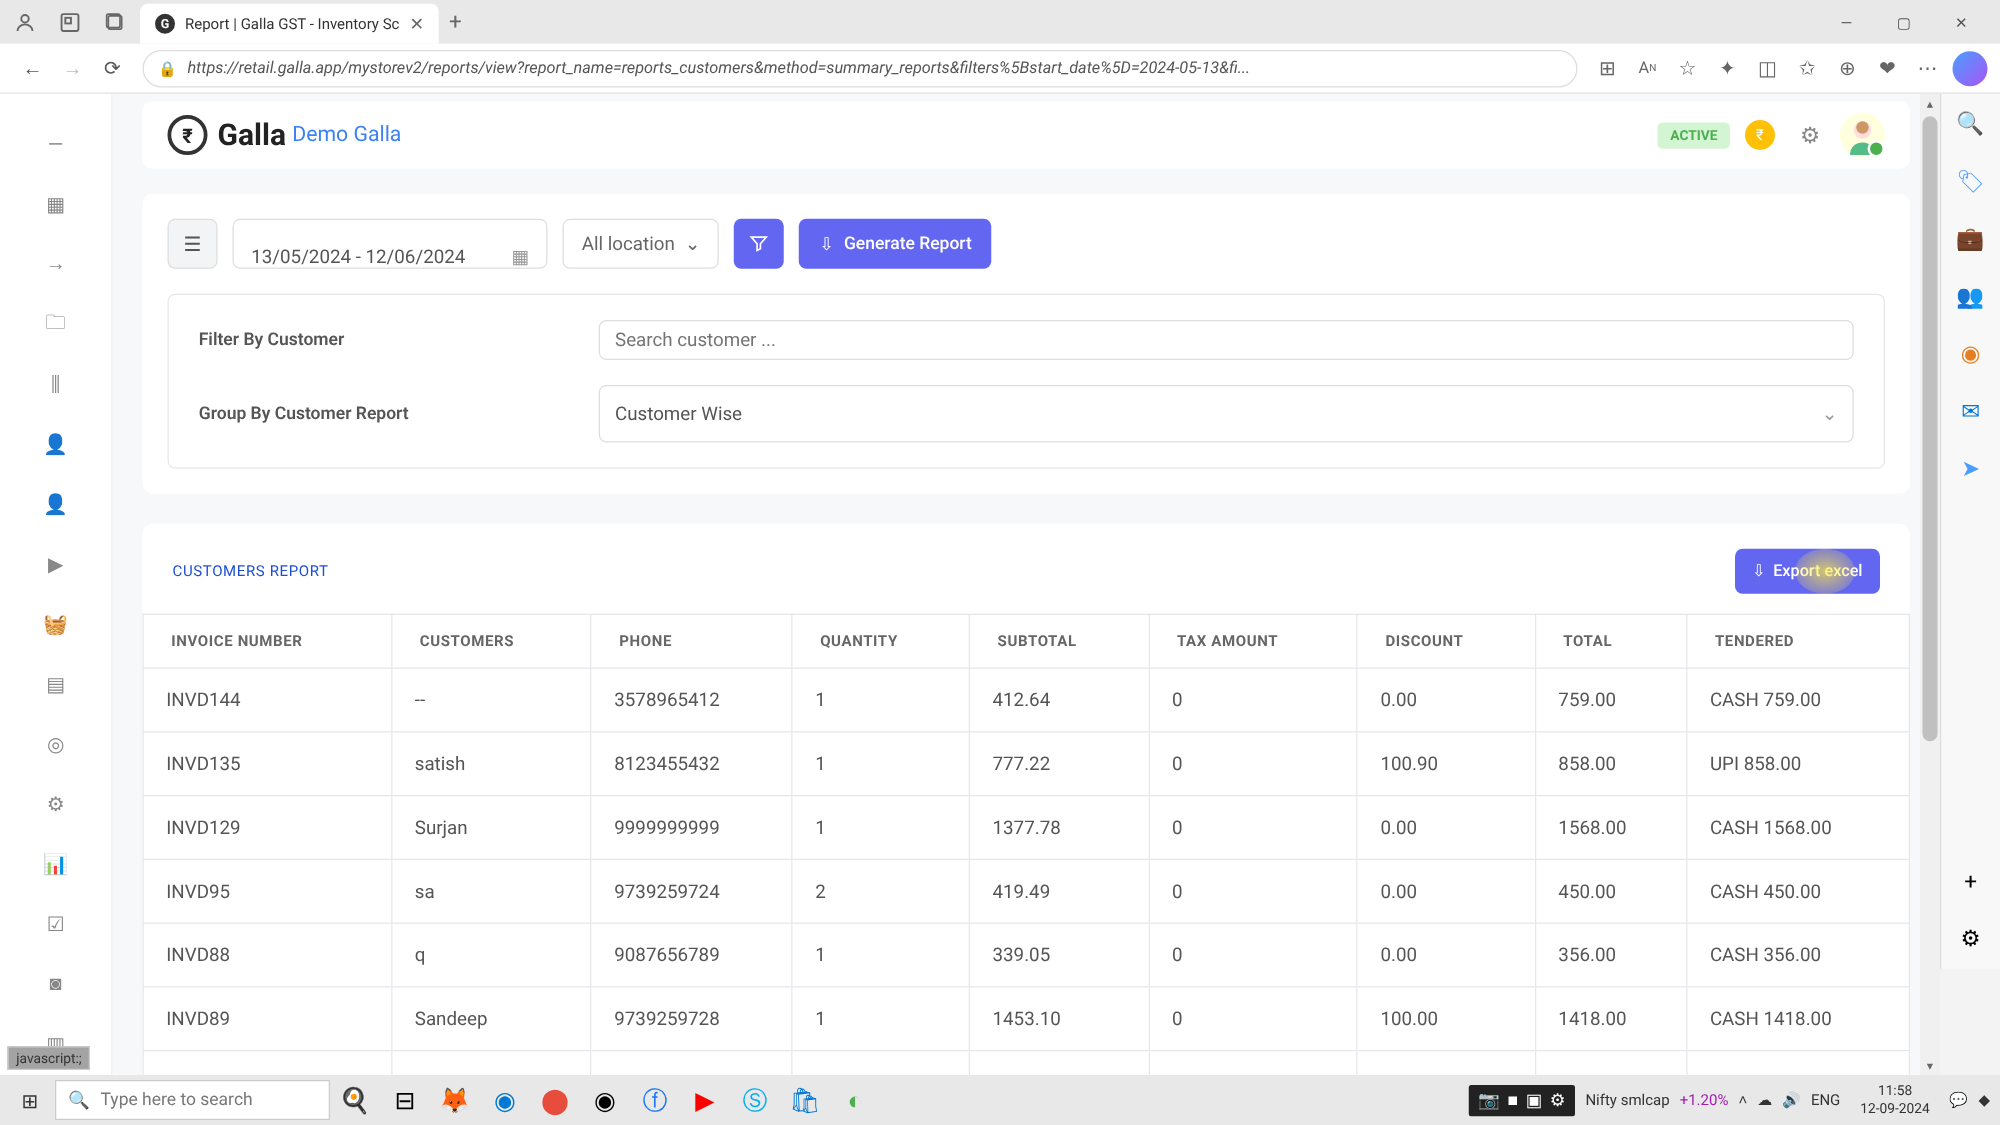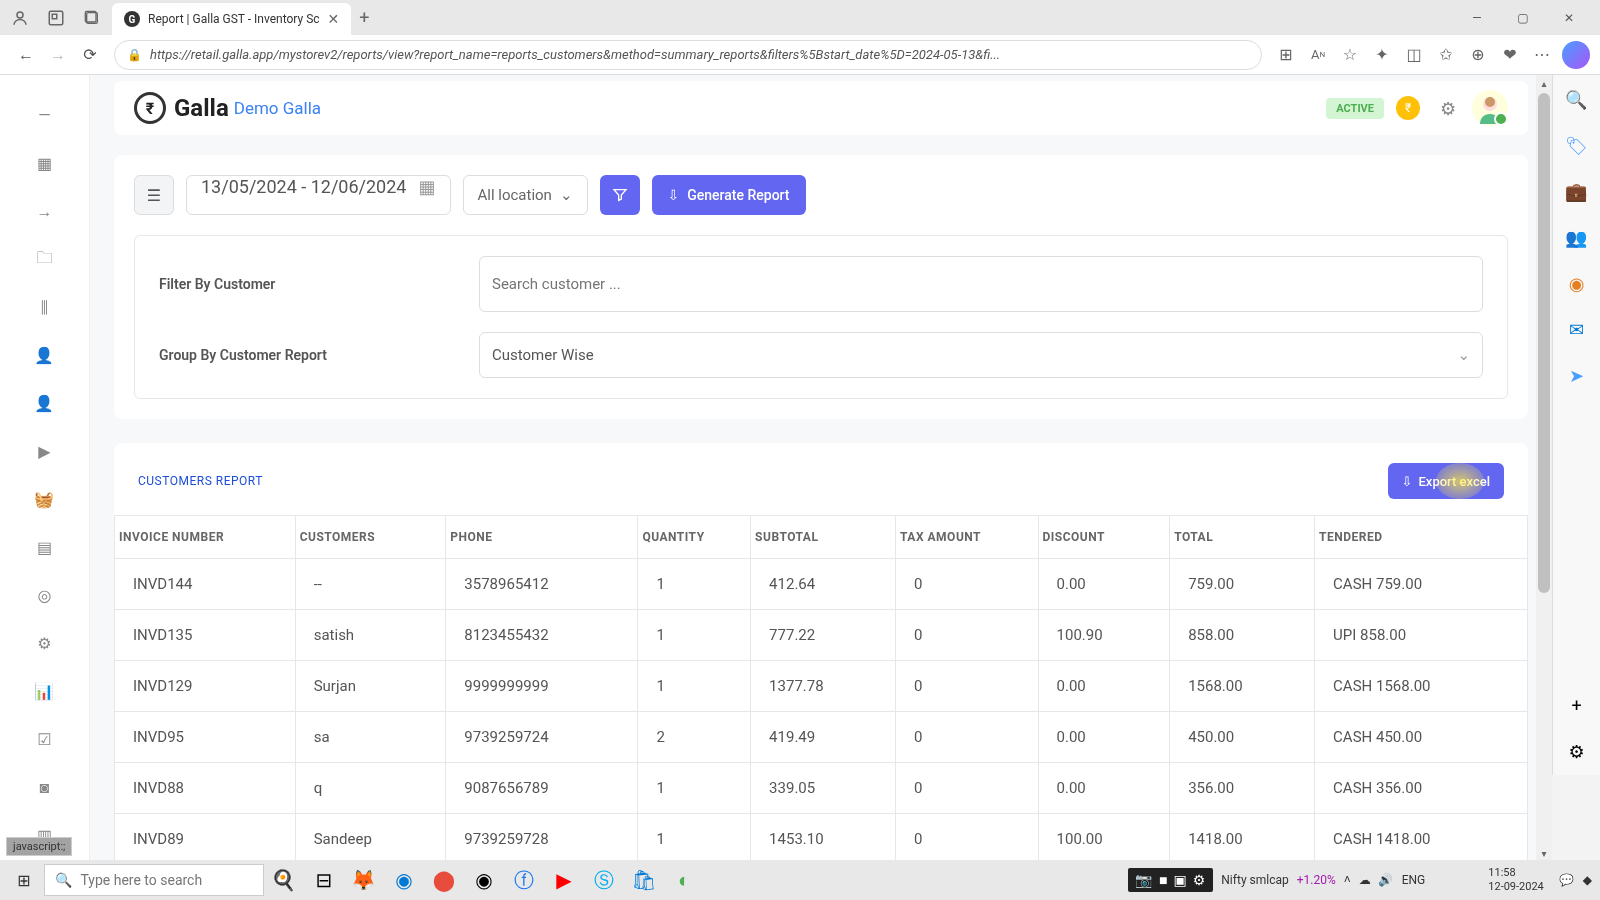--- a/index.html
+++ b/index.html
@@ -47,57 +47,57 @@
 .app-header .spacer { flex: 1; }
 .status-badge { background: #d4f5d4; color: #4caf50; font-size: 11px; font-weight: 700; padding: 4px 10px; border-radius: 4px; margin-right: 12px; }
 .header-icon { width: 32px; height: 32px; display: flex; align-items: center; justify-content: center; color: #888; font-size: 18px; margin-left: 4px; }
 .avatar { width: 36px; height: 36px; border-radius: 50%; background: #ffd; margin-left: 8px; position: relative; }
 .avatar::after { content: ''; position: absolute; bottom: 0; right: 0; width: 10px; height: 10px; background: #4caf50; border-radius: 50%; border: 2px solid #fff; }
 .coin-icon { width: 24px; height: 24px; border-radius: 50%; background: #ffc107; display: flex; align-items: center; justify-content: center; color: #fff; font-size: 12px; margin-right: 8px; }
 
 .filter-card { background: #fff; border-radius: 8px; padding: 20px; margin-bottom: 24px; }
 .filter-row1 { display: flex; align-items: center; gap: 12px; margin-bottom: 20px; }
 .menu-btn { width: 40px; height: 40px; background: #f3f4f6; border: 1px solid #ddd; border-radius: 6px; display: flex; align-items: center; justify-content: center; color: #555; font-size: 16px; }
-.date-range { height: 40px; border: 1px solid #ddd; border-radius: 6px; display: flex; align-items: flex-start; padding: 0 14px; font-size: 18px; color: #555; gap: 0; }
+.date-range { height: 40px; border: 1px solid #ddd; border-radius: 6px; display: flex; align-items: flex-end; padding: 0 14px; font-size: 15px; color: #555; gap: 25px; }
 .date-range .cal { color: #999; margin-left: 12px; }
 .location-select { height: 40px; border: 1px solid #ddd; border-radius: 6px; display: flex; align-items: center; padding: 0 14px; font-size: 15px; color: #666; gap: 8px; }
 .filter-btn { width: 40px; height: 40px; background: #6366f1; border-radius: 6px; display: flex; align-items: center; justify-content: center; color: #fff; font-size: 16px; }
 .generate-btn { height: 40px; background: #6366f1; border-radius: 6px; display: flex; align-items: center; padding: 0 16px; color: #fff; font-size: 14px; font-weight: 500; gap: 8px; }
 
 .filter-section { border: 1px solid #e5e7eb; border-radius: 6px; padding: 20px 24px; }
 .filter-field { display: flex; align-items: center; margin-bottom: 20px; }
 .filter-field:last-child { margin-bottom: 0; }
 .filter-label { width: 320px; font-size: 14px; color: #555; font-weight: 600; }
-.filter-input { flex: 1; height: 56px; border: 1px solid #ddd; border-radius: 6px; padding: 0 12px; font-size: 15px; color: #555; }
+.filter-input { flex: 1; height: 32px; border: 1px solid #ddd; border-radius: 6px; padding: 0 12px; font-size: 15px; color: #555; }
 .filter-select { flex: 1; height: 46px; border: 1px solid #ddd; border-radius: 6px; padding: 0 12px; font-size: 15px; color: #555; display: flex; align-items: center; justify-content: space-between; }
 
 .report-card { background: #fff; border-radius: 8px; padding: 20px 0; }
 .report-header { display: flex; align-items: center; justify-content: space-between; padding: 0 24px 16px; }
 .report-title { font-size: 12px; font-weight: 400; color: #1d4ed8; letter-spacing: 0.5px; }
 .export-btn { height: 36px; background: #6366f1; border-radius: 6px; display: flex; align-items: center; padding: 0 14px; color: #fff; font-size: 13px; font-weight: 500; gap: 6px; position: relative; }
 .export-highlight { position: absolute; width: 48px; height: 36px; background: radial-gradient(ellipse, rgba(255,235,59,0.7), rgba(255,235,59,0)); border-radius: 50%; right: 20px; pointer-events: none; }
 
 table { width: 100%; border-collapse: collapse; }
-th { text-align: left; padding: 14px 4px; font-size: 12px; font-weight: 700; color: #666; letter-spacing: 0.5px; border: 1px solid #e5e7eb; background: #fff; }
+th { text-align: left; padding: 14px 22px; font-size: 12px; font-weight: 700; color: #666; letter-spacing: 0.5px; border: 1px solid #e5e7eb; background: #fff; }
 td { padding: 16px 18px; font-size: 15px; color: #555; border: 1px solid #e5e7eb; }
 
 
 .scroll-track { position: absolute; right: 48px; top: 75px; width: 16px; height: 786px; background: #f0f0f0; }
 .scroll-thumb { position: absolute; width: 12px; left: 2px; top: 18px; height: 500px; background: #c0c0c0; border-radius: 6px; }
 .scroll-arrow { position: absolute; width: 16px; height: 16px; display: flex; align-items: center; justify-content: center; font-size: 10px; color: #666; }
 
 
 .taskbar { position: absolute; bottom: 0; left: 0; right: 0; height: 40px; background: #e8e8e8; display: flex; align-items: center; padding: 0 4px; }
 .taskbar .start { width: 40px; height: 40px; display: flex; align-items: center; justify-content: center; font-size: 16px; color: #333; }
 .taskbar .search { flex: 0 0 220px; height: 32px; background: #fff; border: 1px solid #ccc; display: flex; align-items: center; padding: 0 10px; color: #777; font-size: 14px; gap: 8px; }
 .taskbar .tb-icon { width: 40px; height: 40px; display: flex; align-items: center; justify-content: center; font-size: 20px; }
 .taskbar .tray { margin-left: auto; display: flex; align-items: center; gap: 8px; padding-right: 4px; }
 .taskbar .tray-widget { background: #222; color: #fff; padding: 4px 8px; display: flex; align-items: center; gap: 6px; font-size: 14px; border-radius: 2px; }
 .taskbar .tray-text { font-size: 12px; color: #333; }
-.taskbar .clock { font-size: 11px; color: #333; text-align: left; line-height: 1.3; padding: 0 8px; margin-left: 47px; }
+.taskbar .clock { font-size: 11px; color: #333; text-align: center; line-height: 1.3; padding: 0 8px; }
 
 
 .js-tooltip { position: absolute; bottom: 44px; left: 6px; background: #a3a3a3; border: 1px solid #ccc; padding: 2px 6px; font-size: 11px; color: #333; }
 </style>
 </head>
 <body>
 
 <div class="browser-top">
   <div class="win-icon">
       <svg width="18" height="18" viewBox="0 0 24 24" fill="none" stroke="#666" stroke-width="2">

